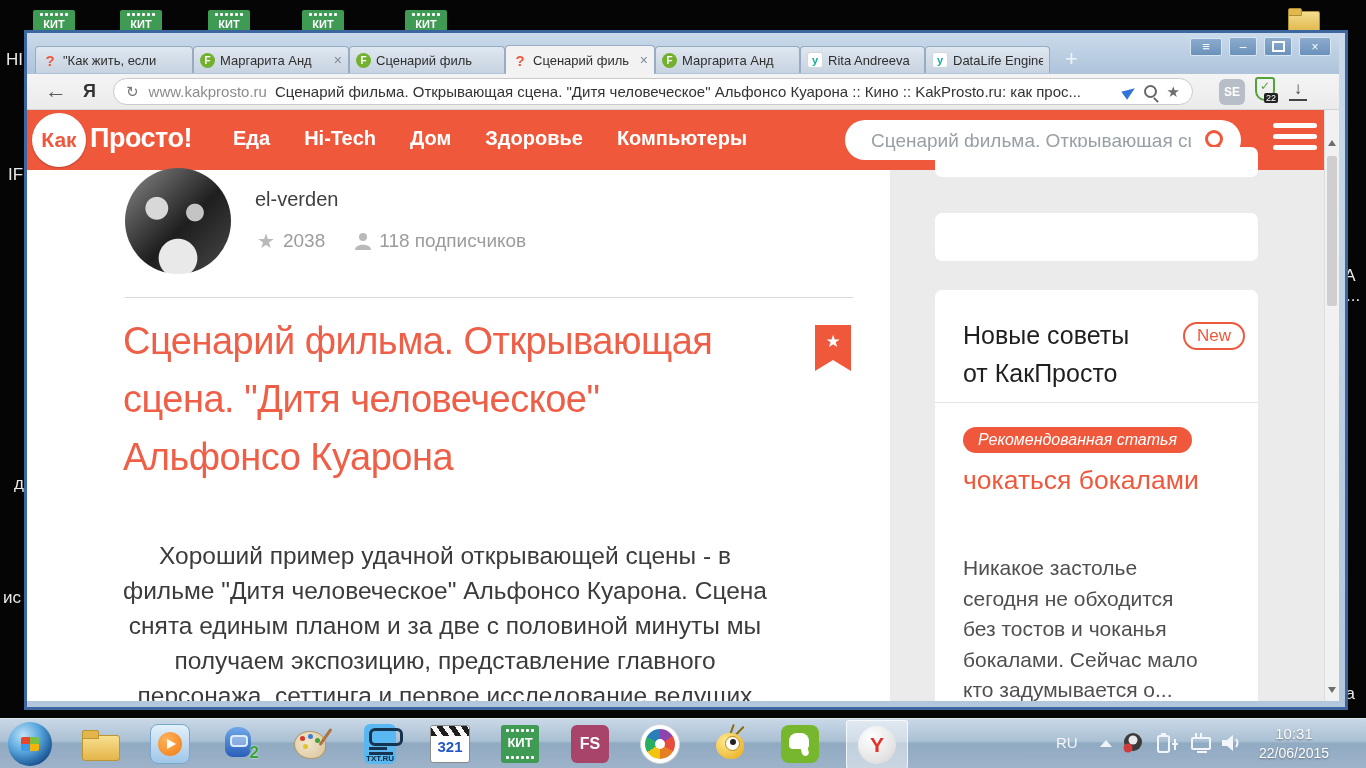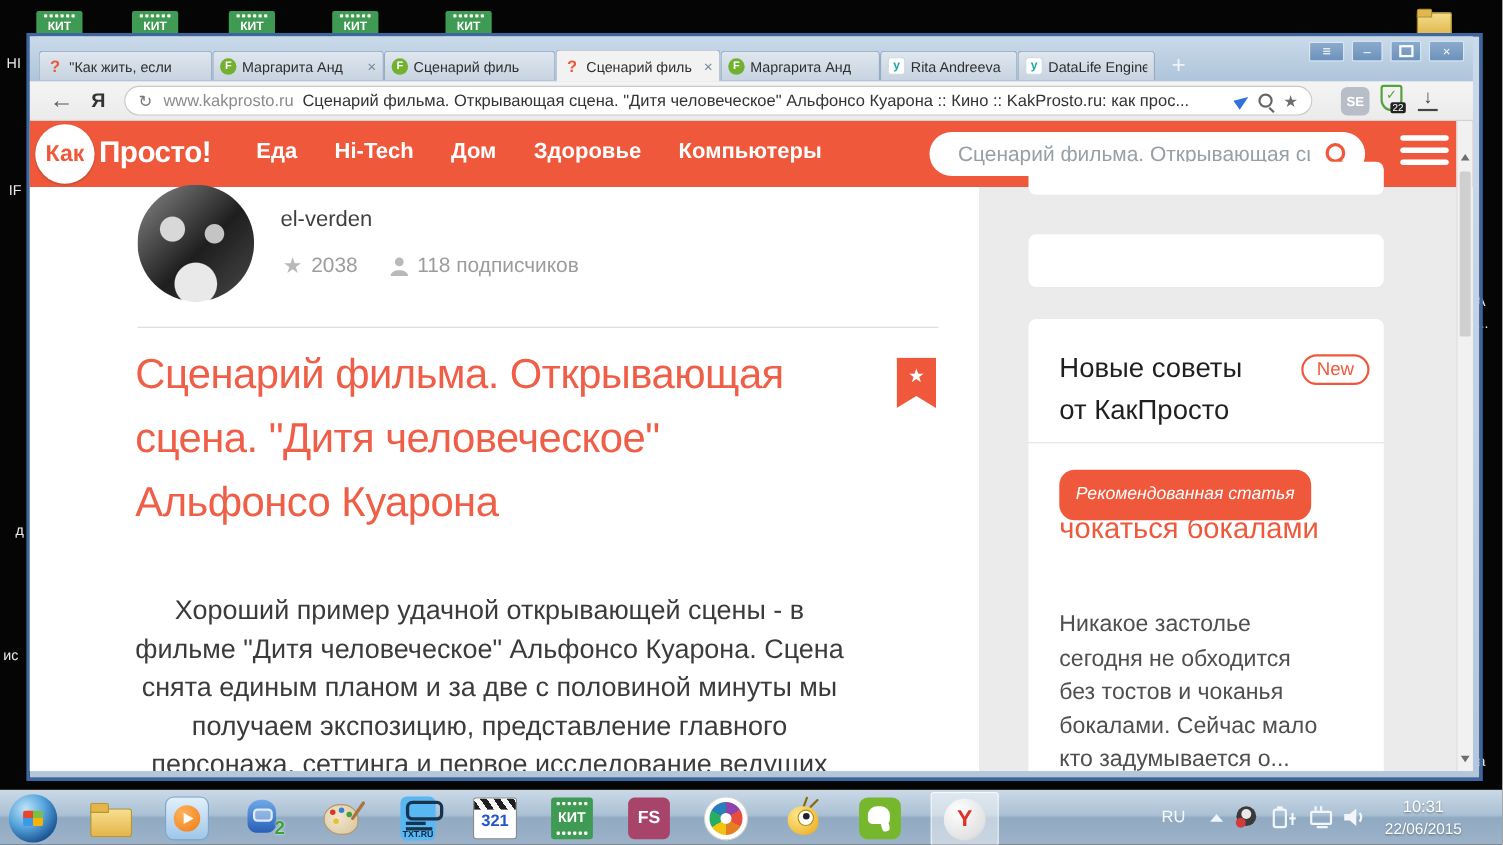--- a/index.html
+++ b/index.html
@@ -4,21 +4,21 @@
 <style>
   html,body{margin:0;padding:0;}
   #screen{position:relative;width:1366px;height:768px;background:#050505;overflow:hidden;
           font-family:"Liberation Sans","DejaVu Sans",sans-serif;}
 
   
   .dkit{position:absolute;top:10px;width:42px;height:40px;background:#3f9b53;border-radius:2px;z-index:1;text-align:center;}
   .dkit .dots{display:flex;justify-content:center;gap:2px;margin-top:3px;}
   .dkit .dots i{width:3px;height:3px;background:#fff;border-radius:1px;display:block;}
   .dkit .klabel{color:#fff;font-weight:bold;font-size:11px;margin-top:2px;}
-  .dlabel{position:absolute;color:#e9e9e9;font-size:13px;z-index:1;}
+  .dlabel{position:absolute;color:#e9e9e9;font-size:17px;z-index:1;}
   .dfolder{position:absolute;left:1288px;top:8px;width:30px;height:22px;z-index:1;}
   .dfolder .fb{position:absolute;left:0;top:3px;width:30px;height:19px;background:linear-gradient(#f4dd8d,#e0b84e);border:1px solid #b08f2e;border-radius:2px;}
   .dfolder .ft{position:absolute;left:0;top:0;width:12px;height:6px;background:#e0b84e;border:1px solid #b08f2e;border-radius:2px 2px 0 0;}
 
   
   #win{position:absolute;left:24px;top:30px;width:1318px;height:674px;border:3px solid #3c66a0;
        background:linear-gradient(#cbdaea,#b2c7db);z-index:10;box-sizing:content-box;}
   #tabstrip{position:absolute;left:0;top:0;width:1312px;height:41px;background:linear-gradient(#cadaea,#aec4da);}
   .tab{position:absolute;top:13px;height:27px;background:linear-gradient(#dfe7ef,#c7d3e1);border:1px solid #97abc2;border-bottom:none;
        border-radius:4px 4px 0 0;display:flex;align-items:center;padding:0 6px;box-sizing:border-box;overflow:hidden;}
@@ -92,21 +92,21 @@
   #bookmark{position:absolute;left:788px;top:215px;width:36px;height:46px;background:#f0583c;
             clip-path:polygon(0 0,100% 0,100% 100%,50% 76%,0 100%);text-align:center;}
   #bookmark span{color:#fff;font-size:17px;line-height:34px;}
   #abody{position:absolute;left:96px;top:428px;font-size:24.5px;line-height:35px;color:#3b3b3b;text-align:center;}
 
   
   .card{position:absolute;background:#fff;border-radius:7px;}
   #wtitle{position:absolute;left:936px;top:206px;font-size:25px;line-height:38px;color:#1f1f1f;}
   #newbadge{position:absolute;left:1156px;top:212px;border:2px solid #f0583c;border-radius:16px;color:#f0583c;font-size:17px;padding:2px 12px;}
   #sdivider{position:absolute;left:908px;top:292px;width:323px;height:1px;background:#e3e3e3;}
-  #recbadge{position:absolute;left:936px;top:317px;background:#f0583c;border-radius:14px;color:#fff;font-style:italic;font-size:16px;padding:14px 15px;}
+  #recbadge{position:absolute;left:936px;top:317px;background:#f0583c;border-radius:14px;color:#fff;font-style:italic;font-size:16px;padding:4px 15px;}
   #rectitle{position:absolute;left:936px;top:352px;font-size:26.5px;line-height:37px;color:#f0583c;}
   #rectext{position:absolute;left:936px;top:443px;font-size:21px;line-height:30.5px;color:#4f4f4f;}
 
   
   #taskbar{position:absolute;left:0;top:718px;width:1366px;height:50px;z-index:20;
            background:linear-gradient(#c9d8e7 0%,#aac0d3 45%,#90aac2 50%,#9db3c9 100%);border-top:1px solid #dfe9f2;box-sizing:border-box;}
   #orb{position:absolute;left:8px;top:3px;width:44px;height:44px;border-radius:50%;
        background:radial-gradient(circle at 35% 30%,#bfe3f7,#58a6dd 40%,#1c5795 75%,#0d3a6e);display:flex;align-items:center;justify-content:center;}
   #orb .flag{width:18px;height:14px;border-radius:2px;background:conic-gradient(#7cc043 0 25%,#f7b408 0 50%,#3b9ae8 0 75%,#e8452c 0);}
   #tbicons{position:absolute;left:78px;top:4px;display:flex;gap:26px;align-items:center;}

